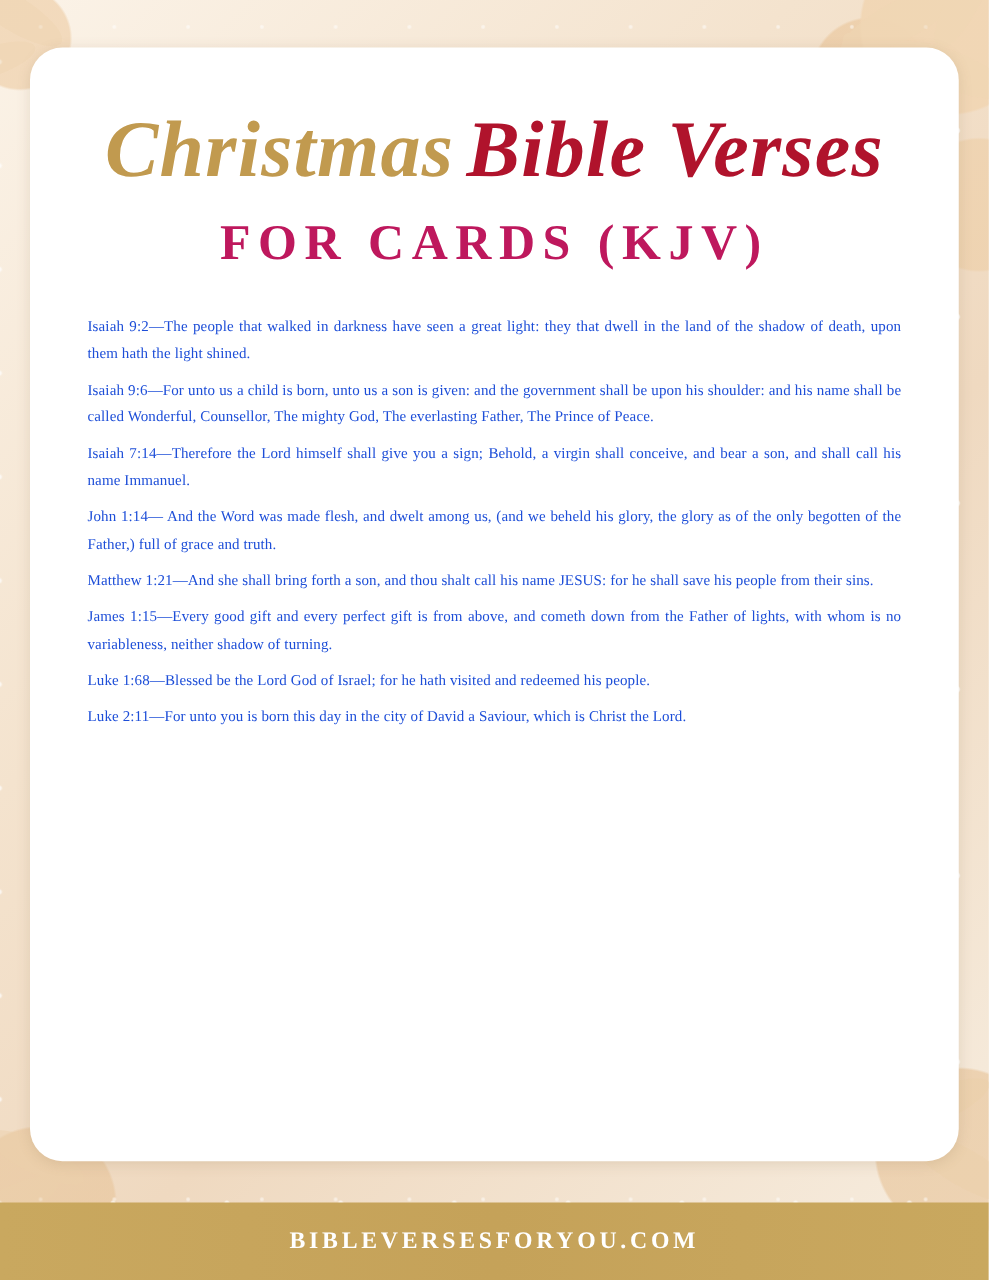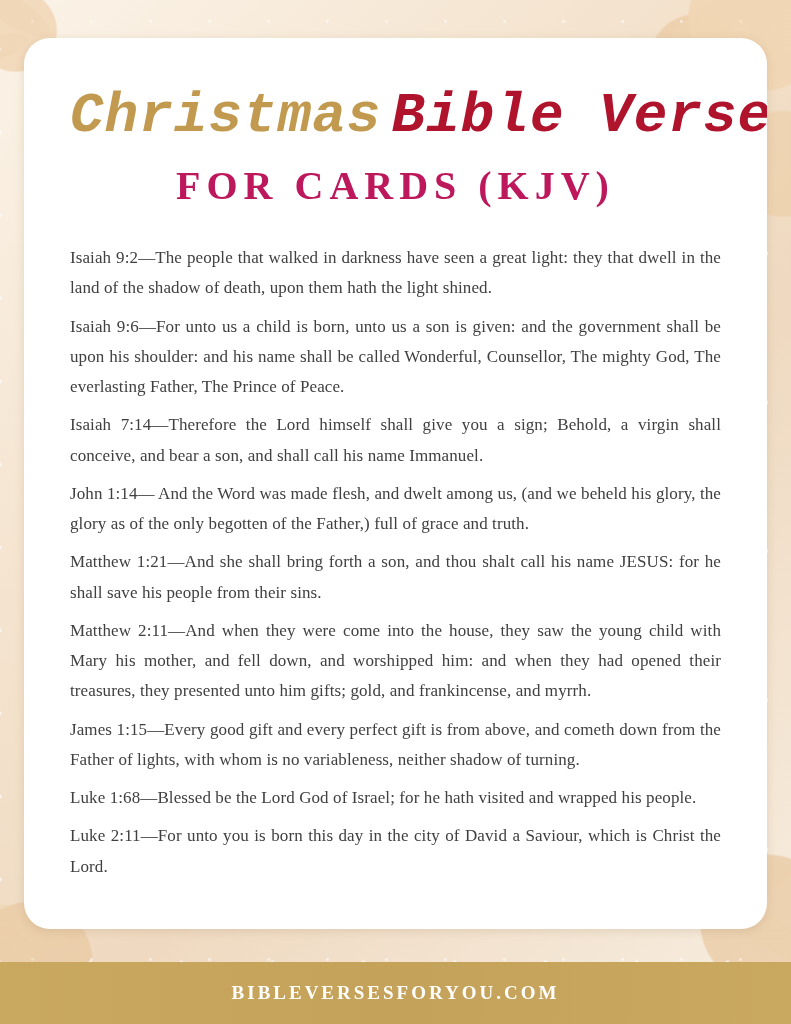--- a/index.html
+++ b/index.html
@@ -63,24 +63,24 @@
     overflow: hidden;
   }
 
   .title-line1 {
     text-align: center;
     white-space: nowrap;
     line-height: 1;
     margin-top: 16px;
   }
   .title-script {
-    font-family: Liberation Mono, monospace;
+    font-family: Liberation Serif, serif;
     font-style: italic;
     font-weight: bold;
-    font-size: 56px;
+    font-size: 64px;
     color: #c19a4f;
     letter-spacing: 1px;
   }
   .title-script.red {
     color: #b0132c;
     margin-left: 10px;
   }
 
   .title-line2 {
     text-align: center;
@@ -90,23 +90,23 @@
     font-size: 40px;
     letter-spacing: 6px;
     color: #be185d;
   }
 
   .verses {
     margin-top: 34px;
   }
   .verse {
     font-family: "Liberation Serif", serif;
-    font-size: 17px;
+    font-size: 12px;
     line-height: 1.78;
-    color: #404040;
+    color: #1d4ed8;
     text-align: justify;
     margin: 0 0 8px 0;
     letter-spacing: .1px;
   }
 
   .footer {
     position: absolute;
     left: 0;
     right: 0;
     bottom: 0;
@@ -168,23 +168,22 @@
     </div>
 
     <div class="title-line2">FOR CARDS (KJV)</div>
 
     <div class="verses">
       <p class="verse">Isaiah 9:2—The people that walked in darkness have seen a great light: they that dwell in the land of the shadow of death, upon them hath the light shined.</p>
       <p class="verse">Isaiah 9:6—For unto us a child is born, unto us a son is given: and the government shall be upon his shoulder: and his name shall be called Wonderful, Counsellor, The mighty God, The everlasting Father, The Prince of Peace.</p>
       <p class="verse">Isaiah 7:14—Therefore the Lord himself shall give you a sign; Behold, a virgin shall conceive, and bear a son, and shall call his name Immanuel.</p>
       <p class="verse">John 1:14— And the Word was made flesh, and dwelt among us, (and we beheld his glory, the glory as of the only begotten of the Father,) full of grace and truth.</p>
       <p class="verse">Matthew 1:21—And she shall bring forth a son, and thou shalt call his name JESUS: for he shall save his people from their sins.</p>
-      <p class="verse">Matthew 2:11—And when they were come into the house, they saw the young child with Mary his mother, and fell down, and worshipped him: and when they had opened their treasures, they presented unto him gifts; gold, and frankincense, and myrrh.</p>
       <p class="verse">James 1:15—Every good gift and every perfect gift is from above, and cometh down from the Father of lights, with whom is no variableness, neither shadow of turning.</p>
-      <p class="verse">Luke 1:68—Blessed be the Lord God of Israel; for he hath visited and wrapped his people.</p>
+      <p class="verse">Luke 1:68—Blessed be the Lord God of Israel; for he hath visited and redeemed his people.</p>
       <p class="verse">Luke 2:11—For unto you is born this day in the city of David a Saviour, which is Christ the Lord.</p>
 
     </div>
 
   </div>
 
   <div class="footer">
     <span class="footer-text">BIBLEVERSESFORYOU.COM</span>
   </div>
 

